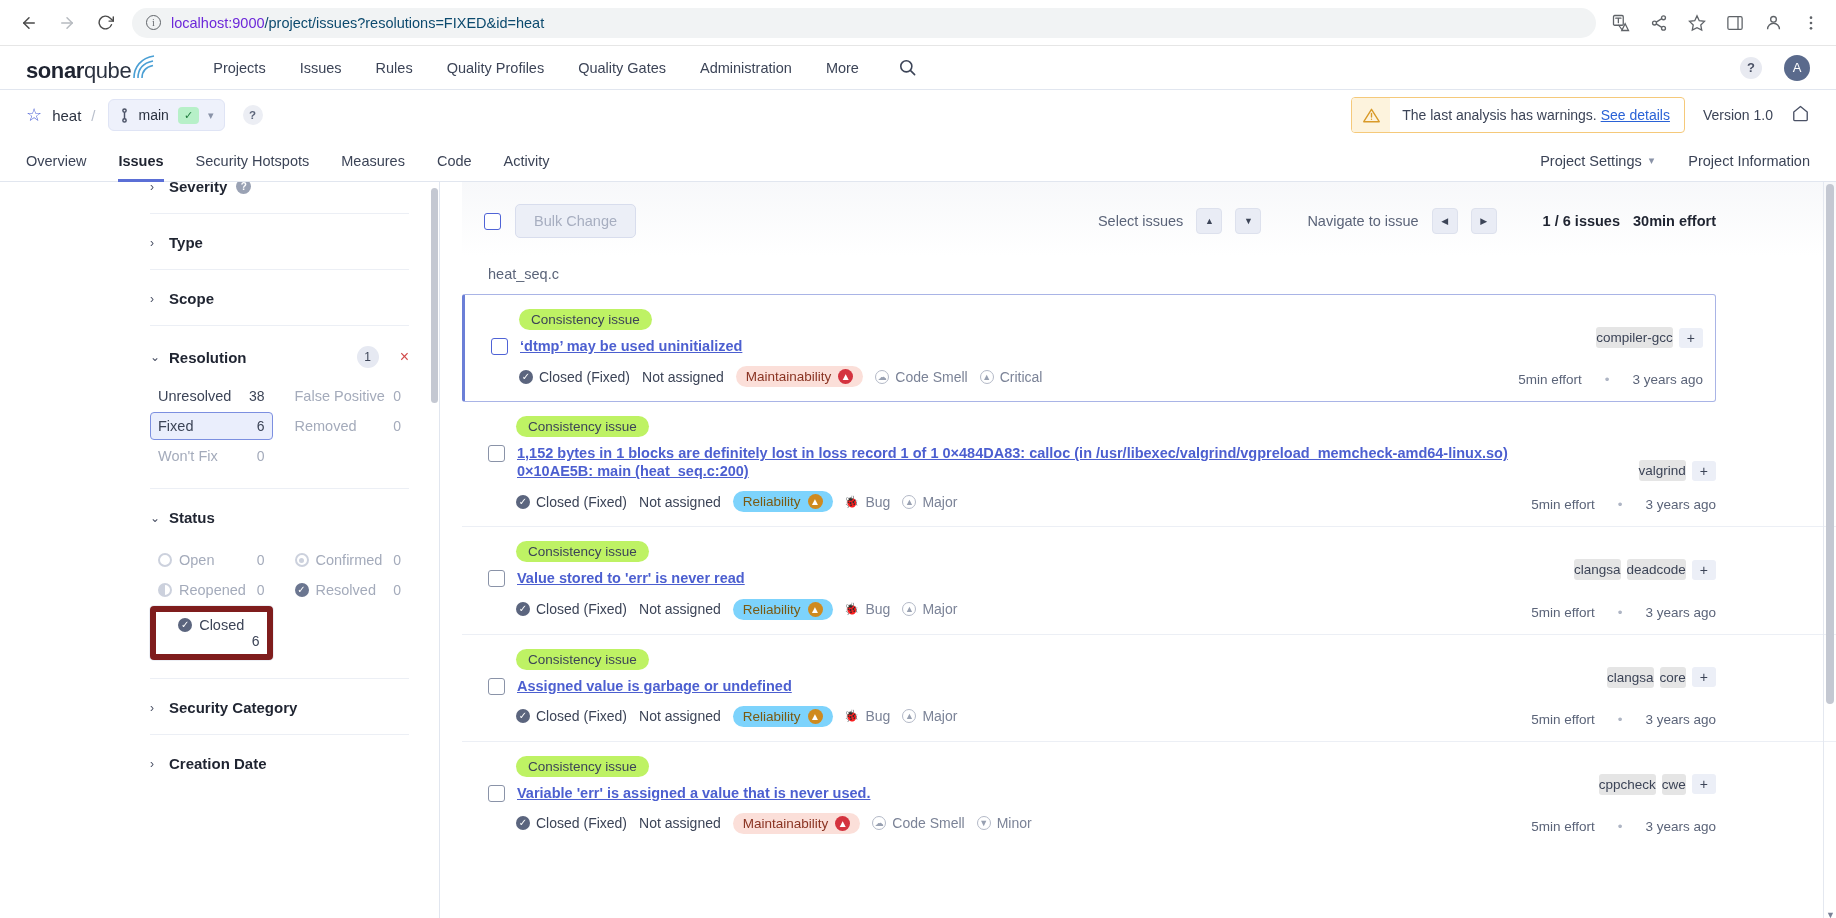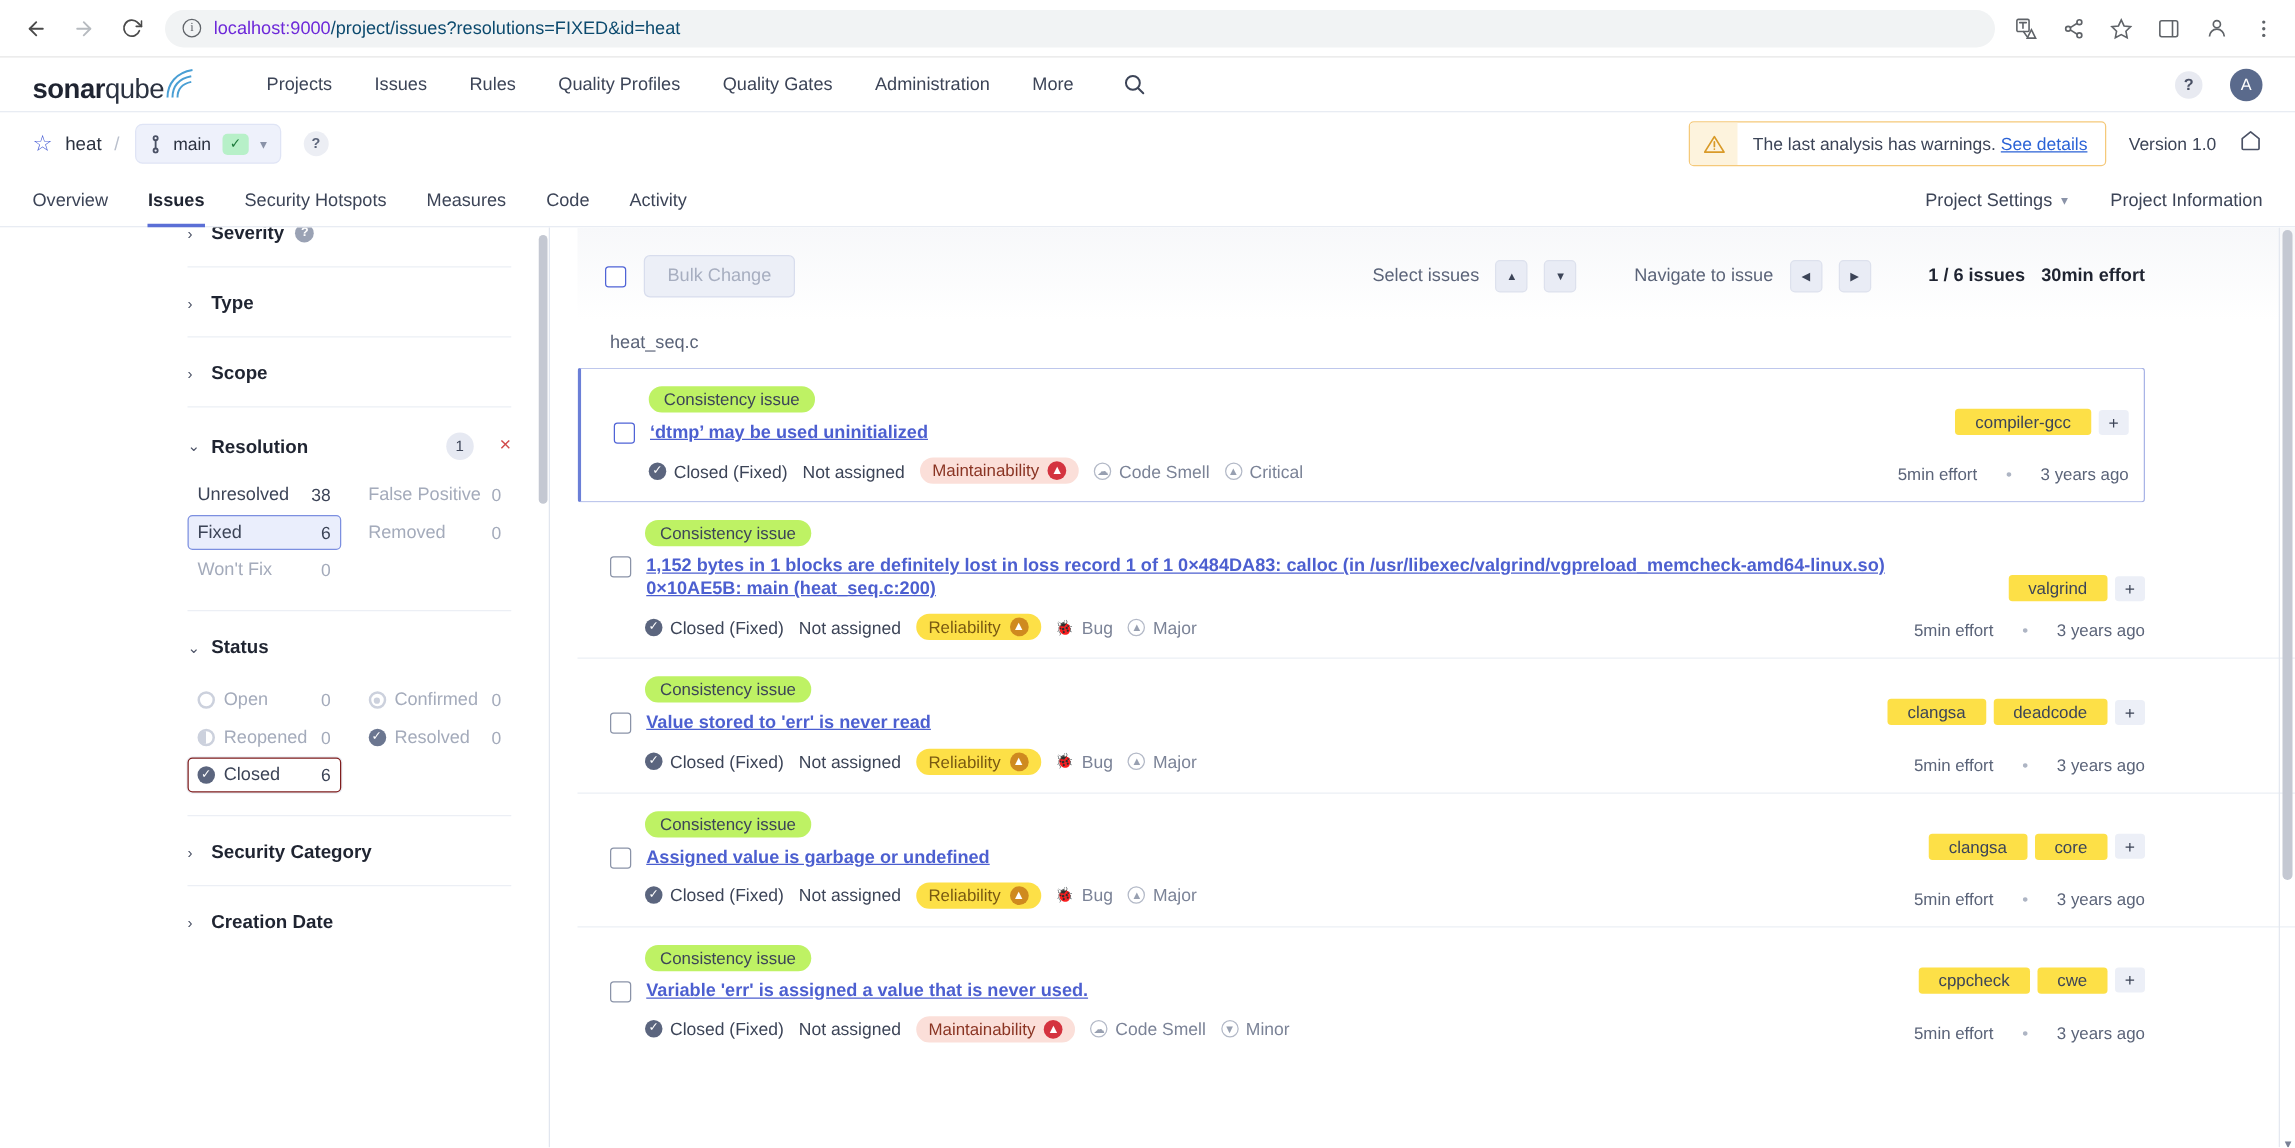--- a/index.html
+++ b/index.html
@@ -143,21 +143,21 @@
   .facet-clear { color: #d14b4b; font-size: 16px; margin-left: 12px; line-height: 1; }
   .facet-grid { display: grid; grid-template-columns: 1fr 1fr; gap: 2px 14px; margin-top: 14px; }
   .facet-row {
     display: flex; align-items: center; padding: 5px 7px; border-radius: 4px;
     font-size: 14.5px; border: 1px solid transparent;
   }
   .facet-row .lbl { color: #3c4457; display: flex; align-items: center; gap: 7px; }
   .facet-row .val { margin-left: auto; color: #3c4457; font-size: 14px; }
   .facet-row.dim .lbl, .facet-row.dim .val { color: #a4abbb; }
   .facet-row.selected { background: #eaeefc; border: 1px solid #7c8fe0; }
-  .facet-row.selected-soft { background: #fff; border: 1px solid #7f1d1d; box-shadow: 0 0 0 1px #eceff5; }
+  .facet-row.selected-soft { background: #fff; border: 6px solid #7f1d1d; box-shadow: 0 0 0 1px #eceff5; flex-direction: column; }
   .st-ic { width: 14px; height: 14px; border-radius: 50%; flex: none; display:inline-block; }
   .st-open { border: 2px solid #ccd1dd; }
   .st-confirmed { border: 2px solid #ccd1dd; position: relative; }
   .st-confirmed::after { content:''; position:absolute; inset:2.5px; border-radius:50%; background:#ccd1dd; }
   .st-reopened { background: linear-gradient(90deg, #ccd1dd 50%, #fff 50%); border: 2px solid #ccd1dd; }
   .st-resolved { background: #6b7690; position: relative; }
   .st-resolved::after {
     content:'✓'; position:absolute; left:0; right:0; top:-1px; text-align:center;
     color:#fff; font-size:10px; line-height:15px;
   }
@@ -221,34 +221,34 @@
   .attr-row {
     display: flex; align-items: center; gap: 12px; margin-left: 28px; margin-top: 11px;
     font-size: 14px; color: #3c4457; flex-wrap: nowrap;
   }
   .attr { display: flex; align-items: center; gap: 6px; white-space: nowrap; }
   .sev-pill {
     display: flex; align-items: center; gap: 7px; border-radius: 12px;
     font-size: 13.5px; padding: 3px 10px;
   }
   .sev-pill.maint { background: #fbdfd9; color: #8a3423; }
-  .sev-pill.rel { background: #fde047; color: #7a5a12; }
+  .sev-pill.rel { background: #7dd3fc; color: #7a5a12; }
   .sev-dot { width: 15px; height: 15px; border-radius: 50%; display:flex; align-items:center; justify-content:center; color:#fff; font-size:10px; }
   .sev-dot.high { background: #d4333f; }
   .sev-dot.medium { background: #cf8a1f; }
   .grey-ic {
     width: 14px; height: 14px; border-radius: 50%; border: 1.5px solid #b3b9c7;
     display: flex; align-items: center; justify-content: center; color: #98a0b1; font-size: 9px; flex:none;
   }
   .muted { color: #7b8397; }
   .tag-row {
     position: absolute; right: 120px; top: 32px; display: flex; align-items: center; gap: 6px;
   }
   .tag {
-    background: #fde047; color: #3c4457; font-size: 13.5px; border-radius: 3px; padding: 3px 16px;
+    background: #e5e5e5; color: #3c4457; font-size: 13.5px; border-radius: 3px; padding: 3px 0;
   }
   .tag-plus {
     background: #eceff7; color: #3c4457; font-size: 14px; border-radius: 3px; padding: 2px 8px;
   }
   .meta-right {
     position: absolute; right: 120px; bottom: 14px; font-size: 13.5px; color: #5b6479;
     display: flex; align-items: center; gap: 23px;
   }
   .meta-right .dot { color: #aeb5c4; }
 

